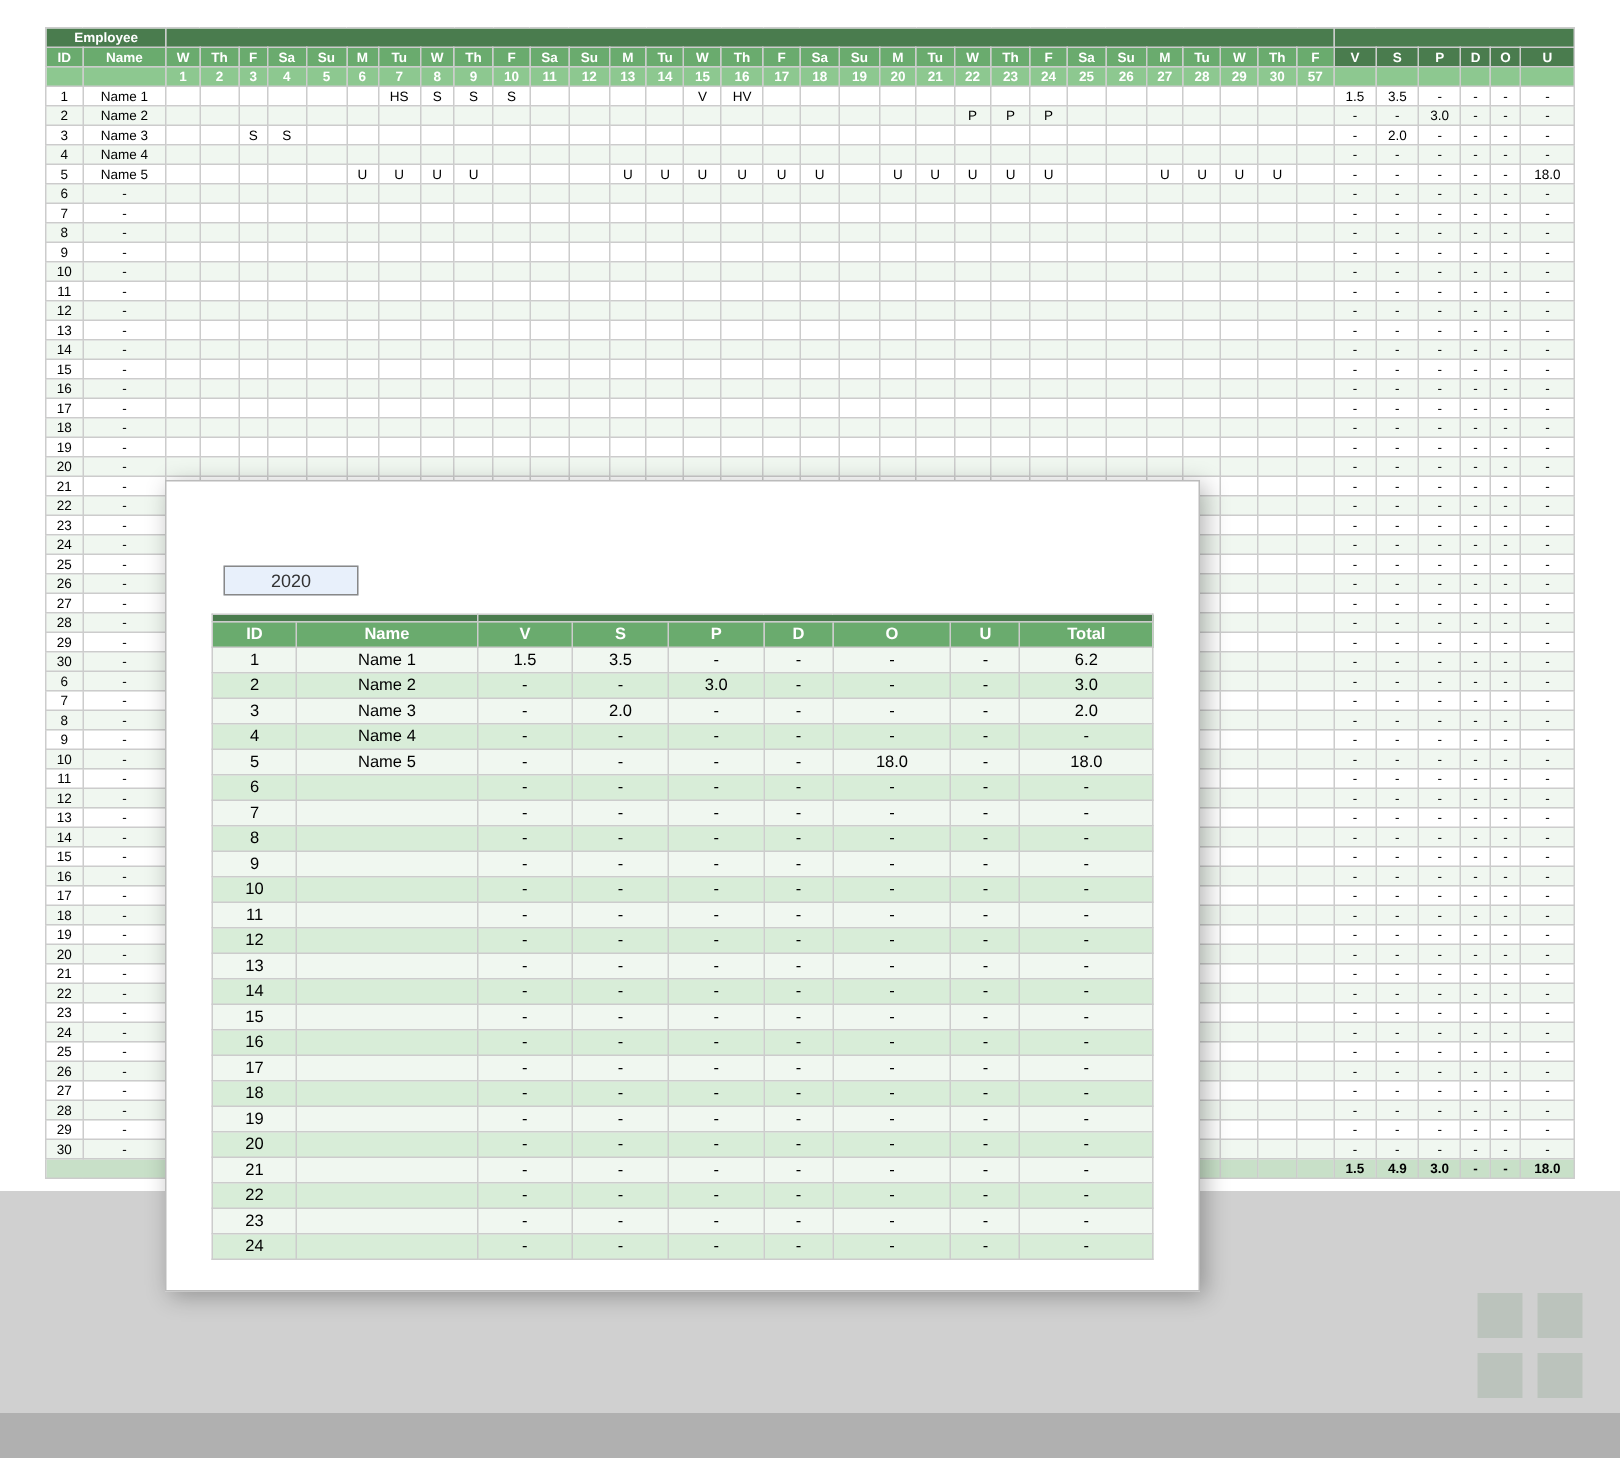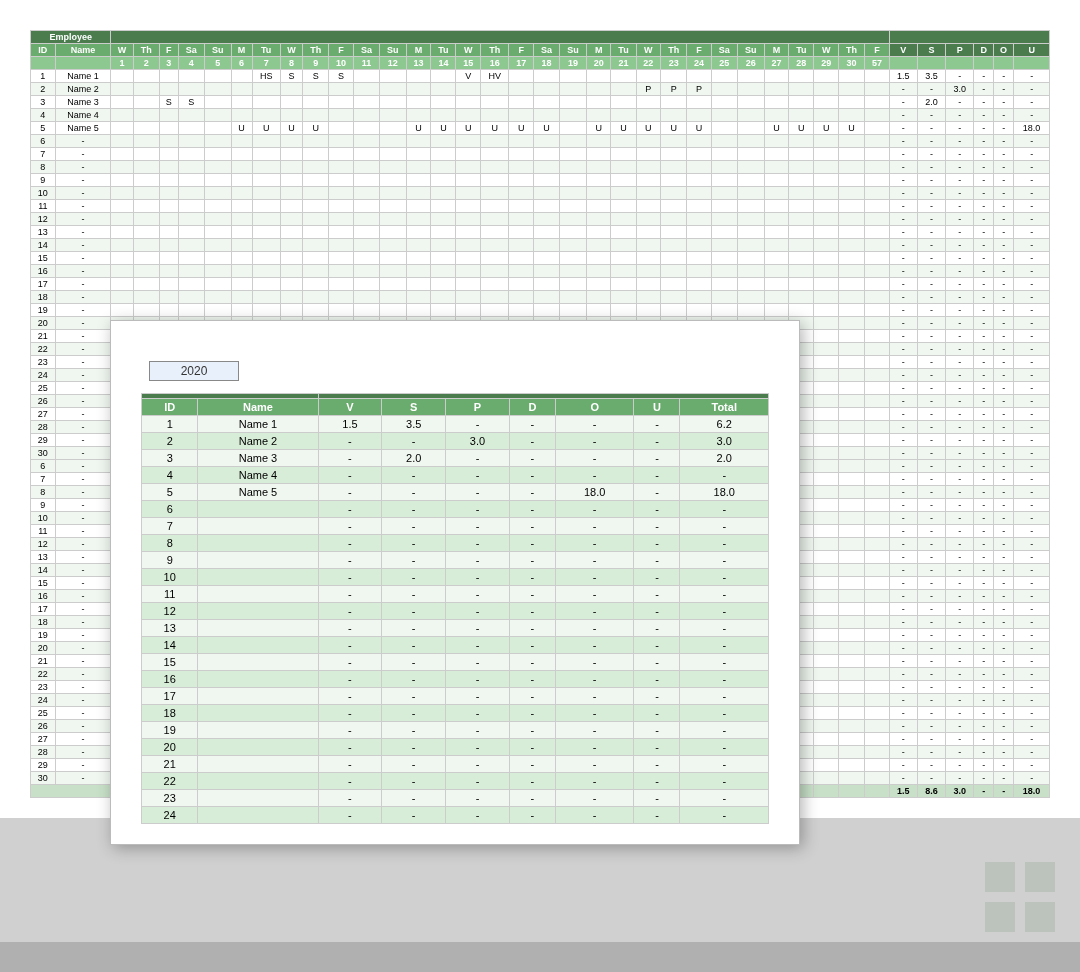--- a/index.html
+++ b/index.html
@@ -12,21 +12,21 @@
       position: relative;
       overflow: hidden;
     }
 
     
     .bg-sheet {
       position: absolute;
       top: 0; left: 0;
       width: 1080px;
       background: white;
-      padding: 20px 30px;
+      padding: 8px 30px;
     }
 
     .bg-title {
       font-size: 26px;
       font-weight: bold;
       color: #2d6a2d;
       margin-bottom: 4px;
     }
     .bg-app-title {
       position: absolute;
@@ -121,20 +121,21 @@
       color: #333;
     }
     .year-input {
       border: 1px solid #888;
       padding: 2px 6px;
       font-size: 12px;
       width: 90px;
       text-align: center;
       background: #e8f0fb;
       color: #333;
+      margin-top: 16px;
     }
 
     .legend-text {
       font-size: 10px;
       color: #333;
       margin-bottom: 12px;
       font-style: italic;
     }
 
     
@@ -2568,21 +2569,21 @@
           <td></td>
           <td></td>
           <td></td>
           <td></td>
           <td></td>
           <td></td>
           <td></td>
           <td></td>
           <td></td>
           <td>1.5</td>
-          <td>8.6</td>
+          <td>4.9</td>
           <td>3.0</td>
           <td>-</td>
           <td>-</td>
           <td>18.0</td>
         </tr>
       </tbody>
   </table>
 </div>
 
 <div class="overlay-panel">

